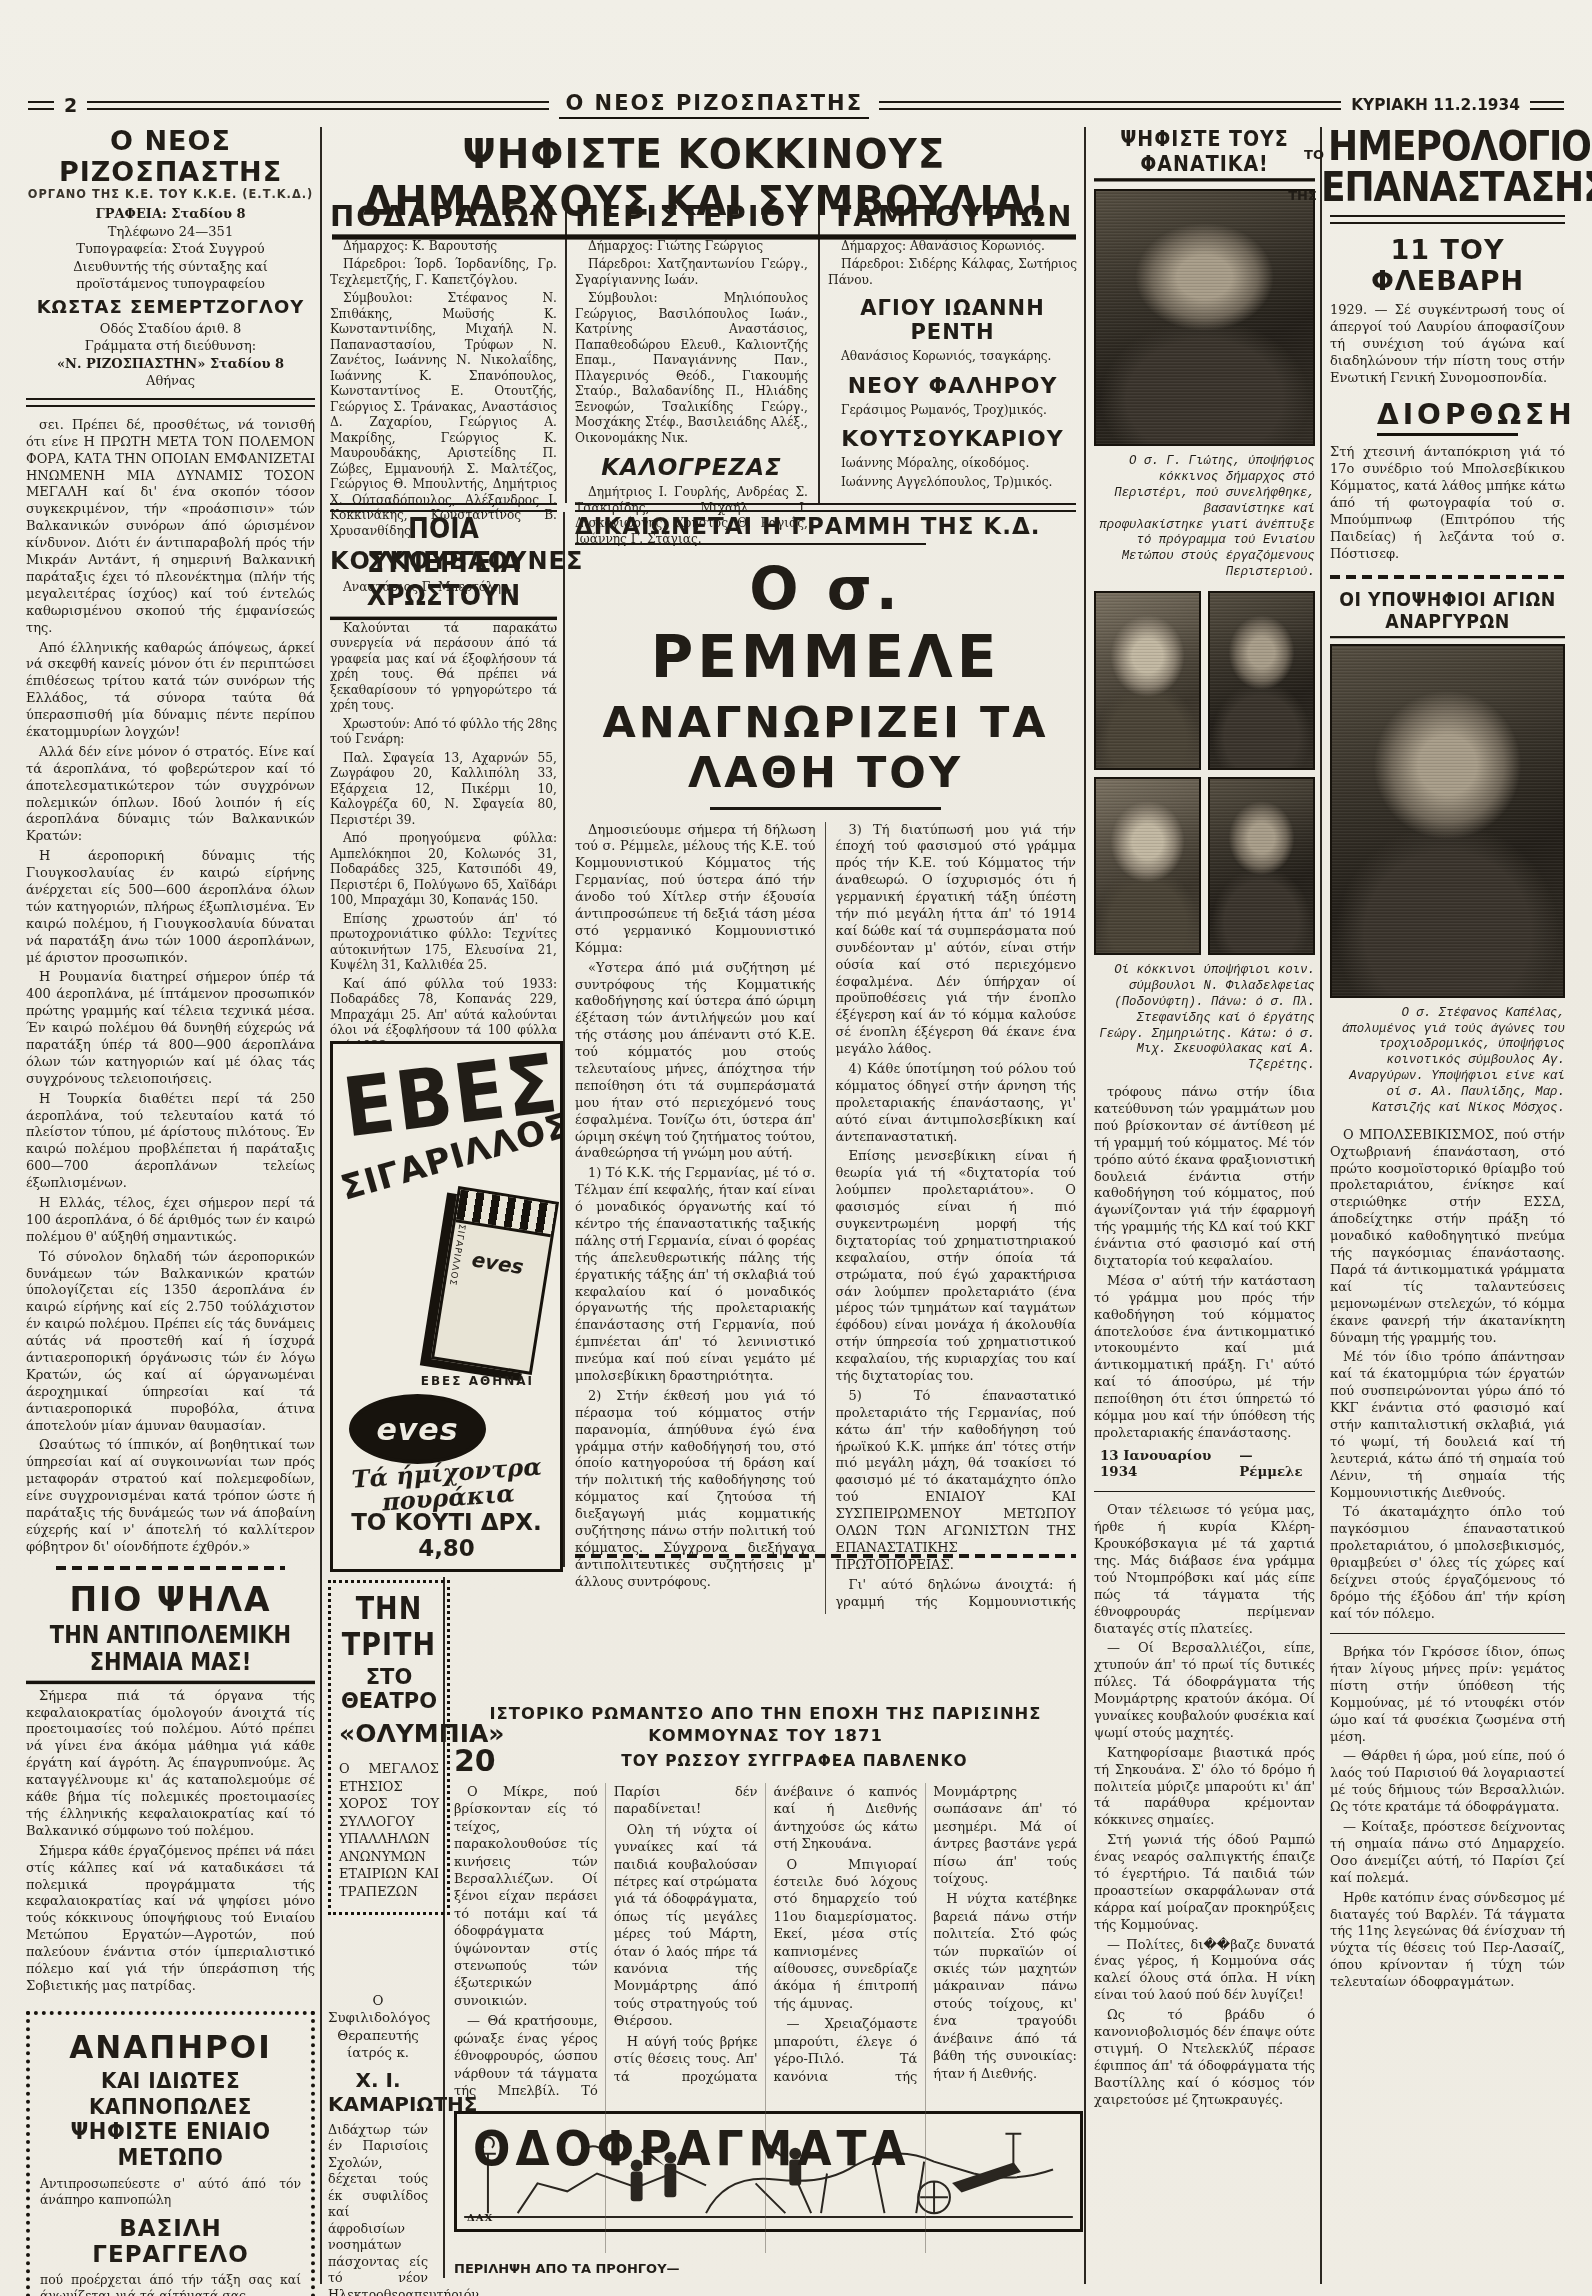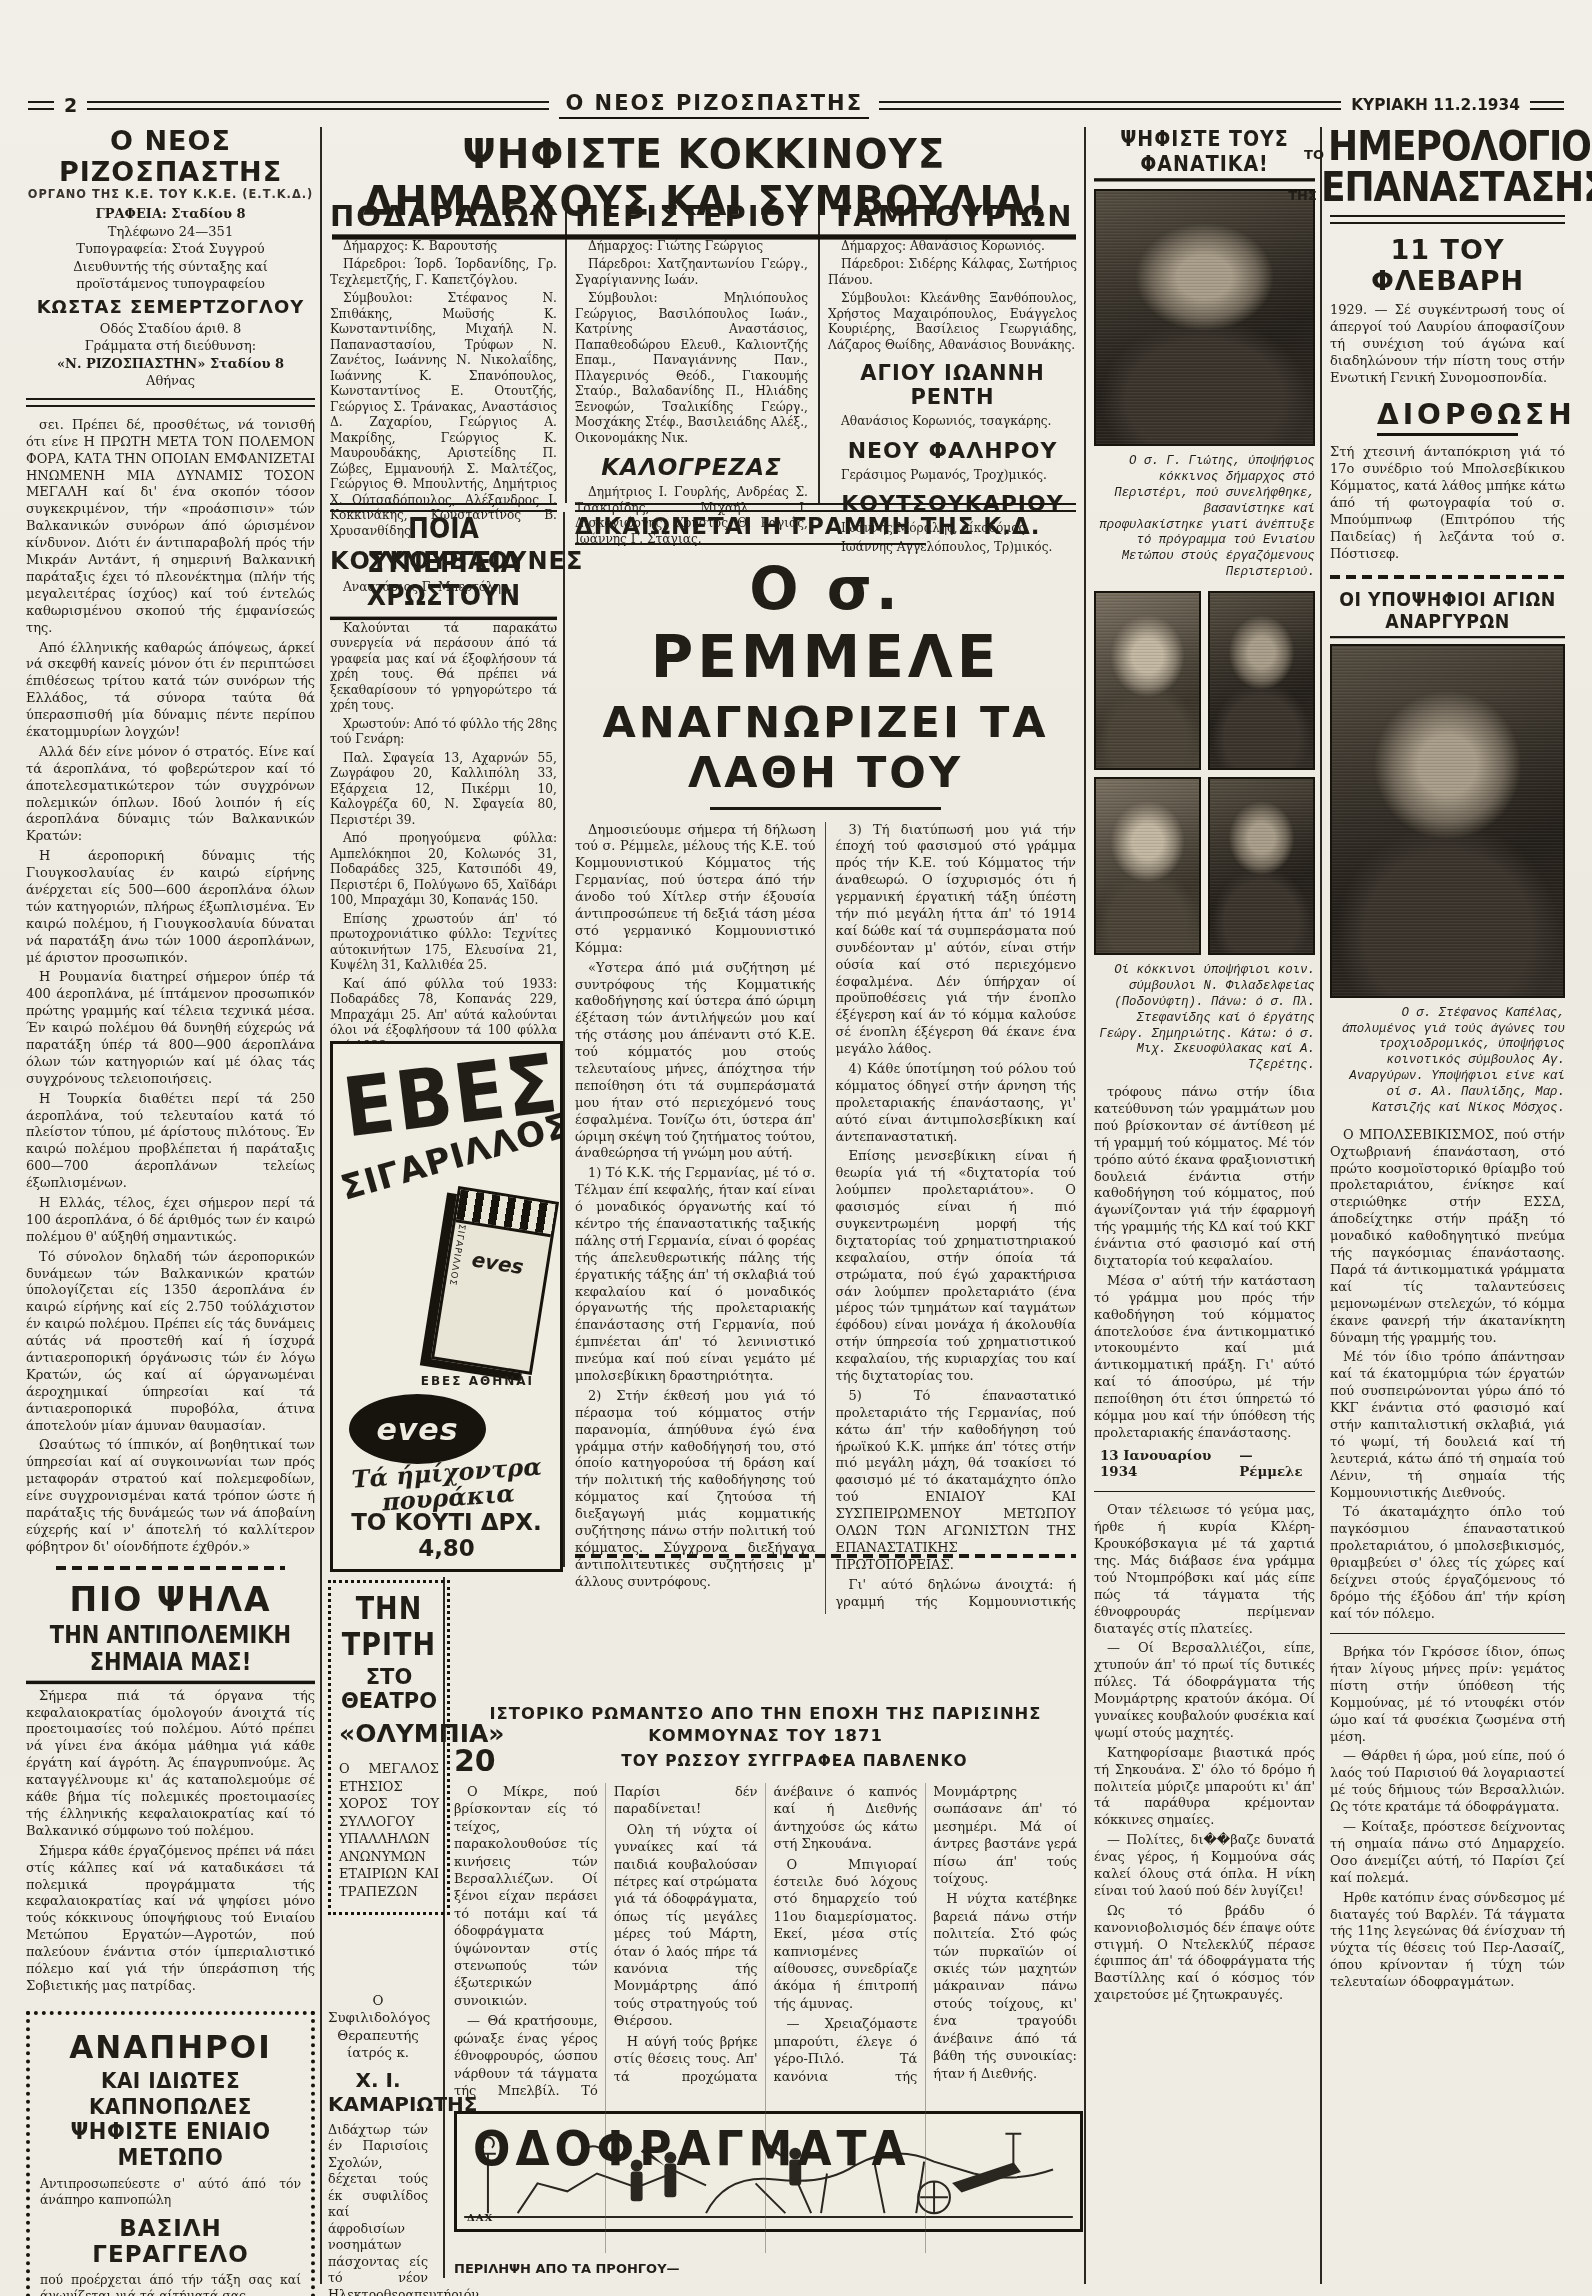--- a/index.html
+++ b/index.html
@@ -192,21 +192,20 @@
     <div class="copy sm">
         <p>Δημήτριος Ι. Γουρλής, Ανδρέας Σ. Τσακιρίδης, Μιχαήλ Ι. Δισκογιώργης, Χρήστος Θ. Ραγιάς, Ιωάννης Γ. Στάγιας.</p>
       </div>
   </div>
 
   <div class="abs" style="left:828px;top:197px;width:249px;">
     <div class="h-town">ΤΑΜΠΟΥΡΙΩΝ</div>
     <div class="copy sm">
         <p>Δήμαρχος: Αθανάσιος Κορωνιός.</p>
         <p>Πάρεδροι: Σιδέρης Κάλφας, Σωτήριος Πάνου.</p>
-        <p>Σύμβουλοι: Κλεάνθης Ξανθόπουλος, Χρήστος Μαχαιρόπουλος, Ευάγγελος Κουριέρης, Βασίλειος Γεωργιάδης, Λάζαρος Θωίδης, Αθανάσιος Βουνάκης.</p>
       </div>
     <div class="h-town-sm" style="font-size:21px;">ΑΓΙΟΥ ΙΩΑΝΝΗ ΡΕΝΤΗ</div>
     <div class="copy sm">
         <p>Αθανάσιος Κορωνιός, τσαγκάρης.</p>
       </div>
     <div class="h-town-sm" style="font-size:22px;">ΝΕΟΥ ΦΑΛΗΡΟΥ</div>
     <div class="copy sm">
         <p>Γεράσιμος Ρωμανός, Τροχ)μικός.</p>
       </div>
     <div class="h-town-sm" style="font-size:22px;">ΚΟΥΤΣΟΥΚΑΡΙΟΥ</div>
@@ -356,20 +355,21 @@
       </div>
     <div class="sig-row">
       <span>13 Ιανουαρίου 1934</span>
       <span>—Ρέμμελε</span>
     </div>
     <div class="thin" style="margin:10px 0;"></div>
     <div class="copy">
         <p>Οταν τέλειωσε τό γεύμα μας, ήρθε ή κυρία Κλέρη-Κρουκόβσκαγια μέ τά χαρτιά της. Μάς διάβασε ένα γράμμα τού Ντομπρόβσκι καί μάς είπε πώς τά τάγματα τής έθνοφρουράς περίμεναν διαταγές στίς πλατείες.</p>
         <p>— Οί Βερσαλλιέζοι, είπε, χτυπούν άπ' τό πρωί τίς δυτικές πύλες. Τά όδοφράγματα τής Μονμάρτρης κρατούν άκόμα. Οί γυναίκες κουβαλούν φυσέκια καί ψωμί στούς μαχητές.</p>
         <p>Κατηφορίσαμε βιαστικά πρός τή Σηκουάνα. Σ' όλο τό δρόμο ή πολιτεία μύριζε μπαρούτι κι' άπ' τά παράθυρα κρέμονταν κόκκινες σημαίες.</p>
+        <p>Στή γωνιά τής όδού Ραμπώ ένας νεαρός σαλπιγκτής έπαιζε τό έγερτήριο. Τά παιδιά τών προαστείων σκαρφάλωναν στά κάρρα καί μοίραζαν προκηρύξεις τής Κομμούνας.</p>
         <p>— Πολίτες, δι��βαζε δυνατά ένας γέρος, ή Κομμούνα σάς καλεί όλους στά όπλα. Η νίκη είναι τού λαού πού δέν λυγίζει!</p>
         <p>Ως τό βράδυ ό κανονιοβολισμός δέν έπαψε ούτε στιγμή. Ο Ντελεκλύζ πέρασε έφιππος άπ' τά όδοφράγματα τής Βαστίλλης καί ό κόσμος τόν χαιρετούσε μέ ζητωκραυγές.</p>
       </div>
   </div>
 
   <div class="abs" style="left:1330px;top:125px;width:235px;">
     <div class="brand-row">
       <span class="brand-sm">ΤΟ</span>
       <span class="brand-big">ΗΜΕΡΟΛΟΓΙΟ</span>
     </div>

